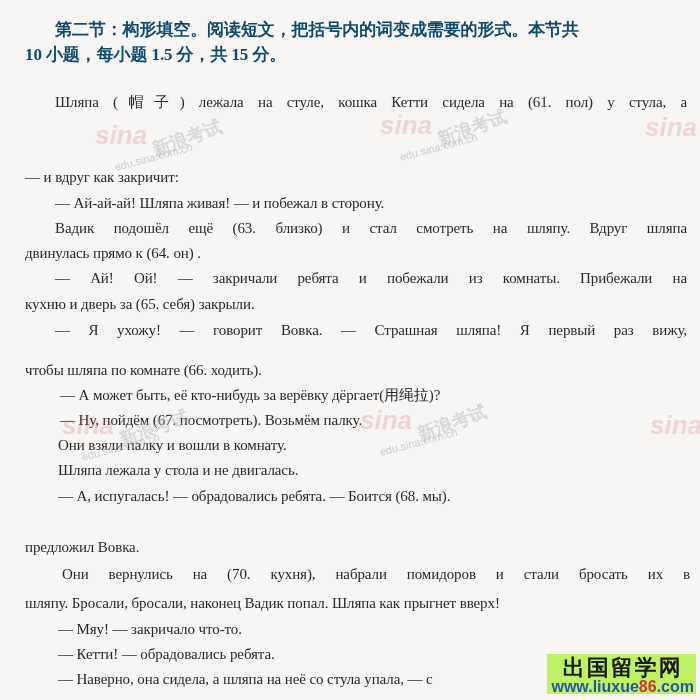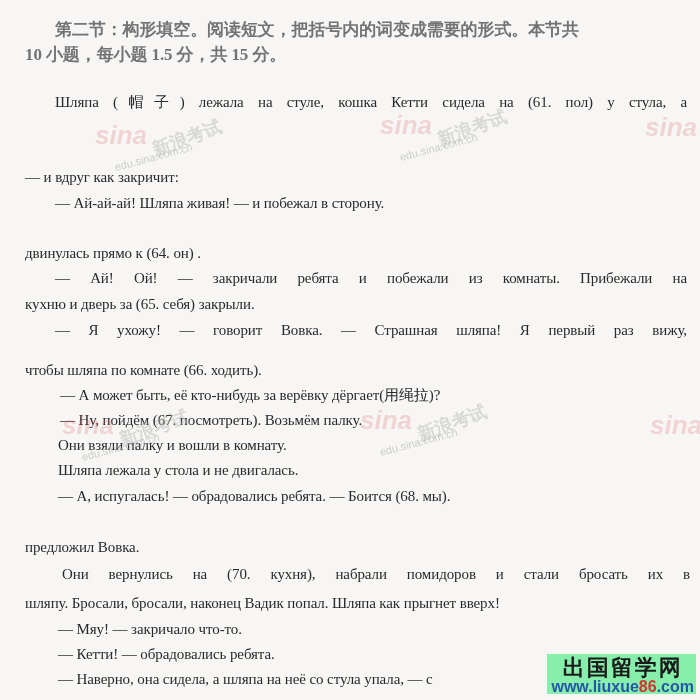--- a/index.html
+++ b/index.html
@@ -11,50 +11,51 @@
     color:#2a2a2a;
   }
   .page { position:absolute; inset:0; }
   .line {
     position:absolute; left:0; width:700px;
     white-space:nowrap;
     font-size:15px;
     line-height:22px;
     letter-spacing:-0.1px;
   }
-  .hdr { font-size:17px; font-weight:bold; color:#737373; }
+  .hdr { font-size:17px; font-weight:bold; color:#0c4a6e; }
   .justify { text-align:justify; text-align-last:justify; }
   .wm {
     position:absolute; pointer-events:none;
     font-family:"Liberation Sans", "DejaVu Sans", sans-serif;
     color:rgba(220,90,100,0.22);
     font-weight:bold; font-style:italic;
   }
   .wm .big { font-size:26px; }
   .wm .cn { font-size:18px; color:rgba(180,180,180,0.45); font-style:normal; margin-left:4px; transform:rotate(-20deg); display:inline-block;}
   .wm .small { display:block; font-size:11px; color:rgba(170,170,170,0.55); font-weight:normal; font-style:normal; margin-left:18px; margin-top:-4px; transform:rotate(-15deg);}
   .logo {
     position:absolute; right:4px; bottom:6px; text-align:center;
-    background:#86efac; padding:2px 2px 0 4px;
+    background:#bef264; padding:2px 2px 0 4px;
   }
   .logo .zh { font-family:"DejaVu Sans", sans-serif; font-size:22px; font-weight:bold; color:#1a1a1a; letter-spacing:2px; line-height:24px;}
   .logo .url { font-family:"Liberation Sans", sans-serif; font-size:16px; color:#2556a8; line-height:14px; font-weight:bold;}
   .logo .url .hl { color:#d0352f; }
 </style>
 </head>
 <body>
 
 <div class="page">
 
   <div class="line hdr" style="top:19px; left:55px; width:630px;">第二节：构形填空。阅读短文，把括号内的词变成需要的形式。本节共</div>
   <div class="line hdr" style="top:44px; left:25px;">10 小题，每小题 1.5 分，共 15 分。</div>
 
   <div class="line justify" style="top:91px; left:55px; width:632px;">Шляпа (帽子) лежала на стуле, кошка Кетти сидела на (61. пол) у стула, а</div>
   <div class="line" style="top:166px; left:25px;">— и вдруг как закричит:</div>
   <div class="line" style="top:192px; left:55px;">— Ай-ай-ай! Шляпа живая! — и побежал в сторону.</div>
+  <div class="line justify" style="top:217px; left:55px; width:632px;">Вадик подошёл ещё (63. близко) и стал смотреть на шляпу. Вдруг шляпа</div>
   <div class="line" style="top:242px; left:25px;">двинулась прямо к (64. он) .</div>
   <div class="line justify" style="top:267px; left:55px; width:632px;">— Ай! Ой! — закричали ребята и побежали из комнаты. Прибежали на</div>
   <div class="line" style="top:293px; left:25px;">кухню и дверь за (65. себя) закрыли.</div>
   <div class="line justify" style="top:319px; left:55px; width:632px;">— Я ухожу! — говорит Вовка. — Страшная шляпа! Я первый раз вижу,</div>
   <div class="line" style="top:359px; left:25px;">чтобы шляпа по комнате (66. ходить).</div>
   <div class="line" style="top:384px; left:60px;">— А может быть, её кто-нибудь за верёвку дёргает(用绳拉)?</div>
   <div class="line" style="top:409px; left:60px;">— Ну, пойдём (67. посмотреть). Возьмём палку.</div>
   <div class="line" style="top:434px; left:58px;">Они взяли палку и вошли в комнату.</div>
   <div class="line" style="top:459px; left:58px;">Шляпа лежала у стола и не двигалась.</div>
   <div class="line" style="top:485px; left:58px;">— А, испугалась! — обрадовались ребята. — Боится (68. мы).</div>

